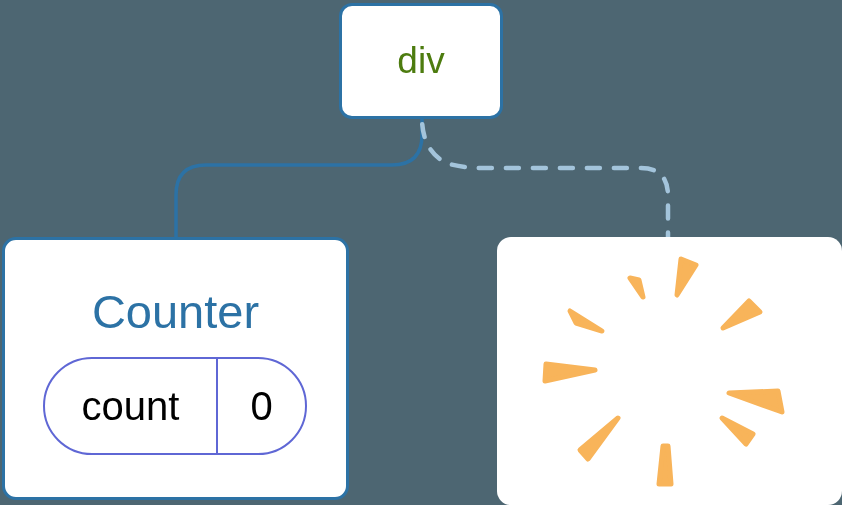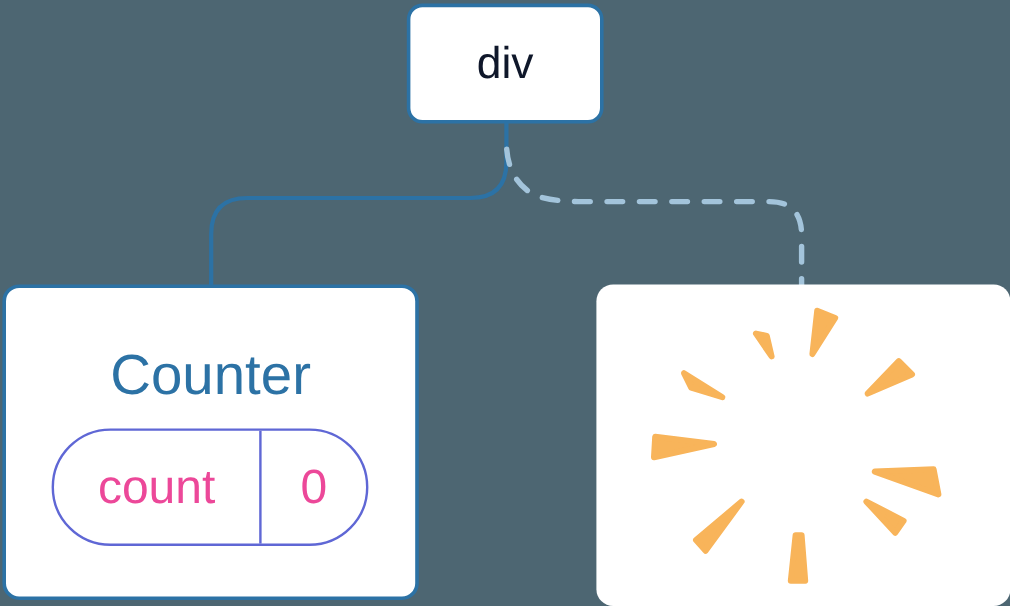--- a/index.html
+++ b/index.html
@@ -5,42 +5,42 @@
   html,body{margin:0;padding:0;background:#4D6672;}
   .canvas{
     position:relative;
     width:842px;height:505px;
     background:#4D6672;
     overflow:hidden;
     font-family:"Liberation Sans",sans-serif;
   }
   .connectors{position:absolute;left:0;top:0;width:842px;height:505px;}
   .node-root{
-    position:absolute;left:339px;top:3px;width:164px;height:100px;
+    position:absolute;left:339px;top:3px;width:164px;height:116px;
     background:#FFFFFF;border:3px solid #2C72A5;border-radius:13px;
     box-sizing:border-box;
     display:flex;align-items:center;justify-content:center;
-    color:#0f172a;font-size:37px;font-weight:500;
+    color:#4d7c0f;font-size:37px;font-weight:500;
   }
   .card-counter{
     position:absolute;left:2px;top:237px;width:347px;height:263px;
     background:#FFFFFF;border:3px solid #2C72A5;border-radius:14px;
     box-sizing:border-box;
   }
   .counter-title{
     position:absolute;top:48px;left:0;width:100%;
     text-align:center;color:#2C72A5;
     font-size:47px;font-weight:500;line-height:1;
   }
   .state-pill{
     position:absolute;left:38px;top:117px;width:264px;height:98px;
     border:2.5px solid #5F67D5;border-radius:55px;
     box-sizing:border-box;
     display:flex;align-items:stretch;
-    color:#ec4899;font-size:40px;
+    color:#000000;font-size:40px;
   }
   .pill-key{
     width:171px;display:flex;align-items:center;justify-content:center;
     border-right:2.5px solid #5F67D5;
   }
   .pill-value{
     flex:1;display:flex;align-items:center;justify-content:center;
   }
   .card-removed{
     position:absolute;left:497px;top:237px;width:345px;height:268px;

